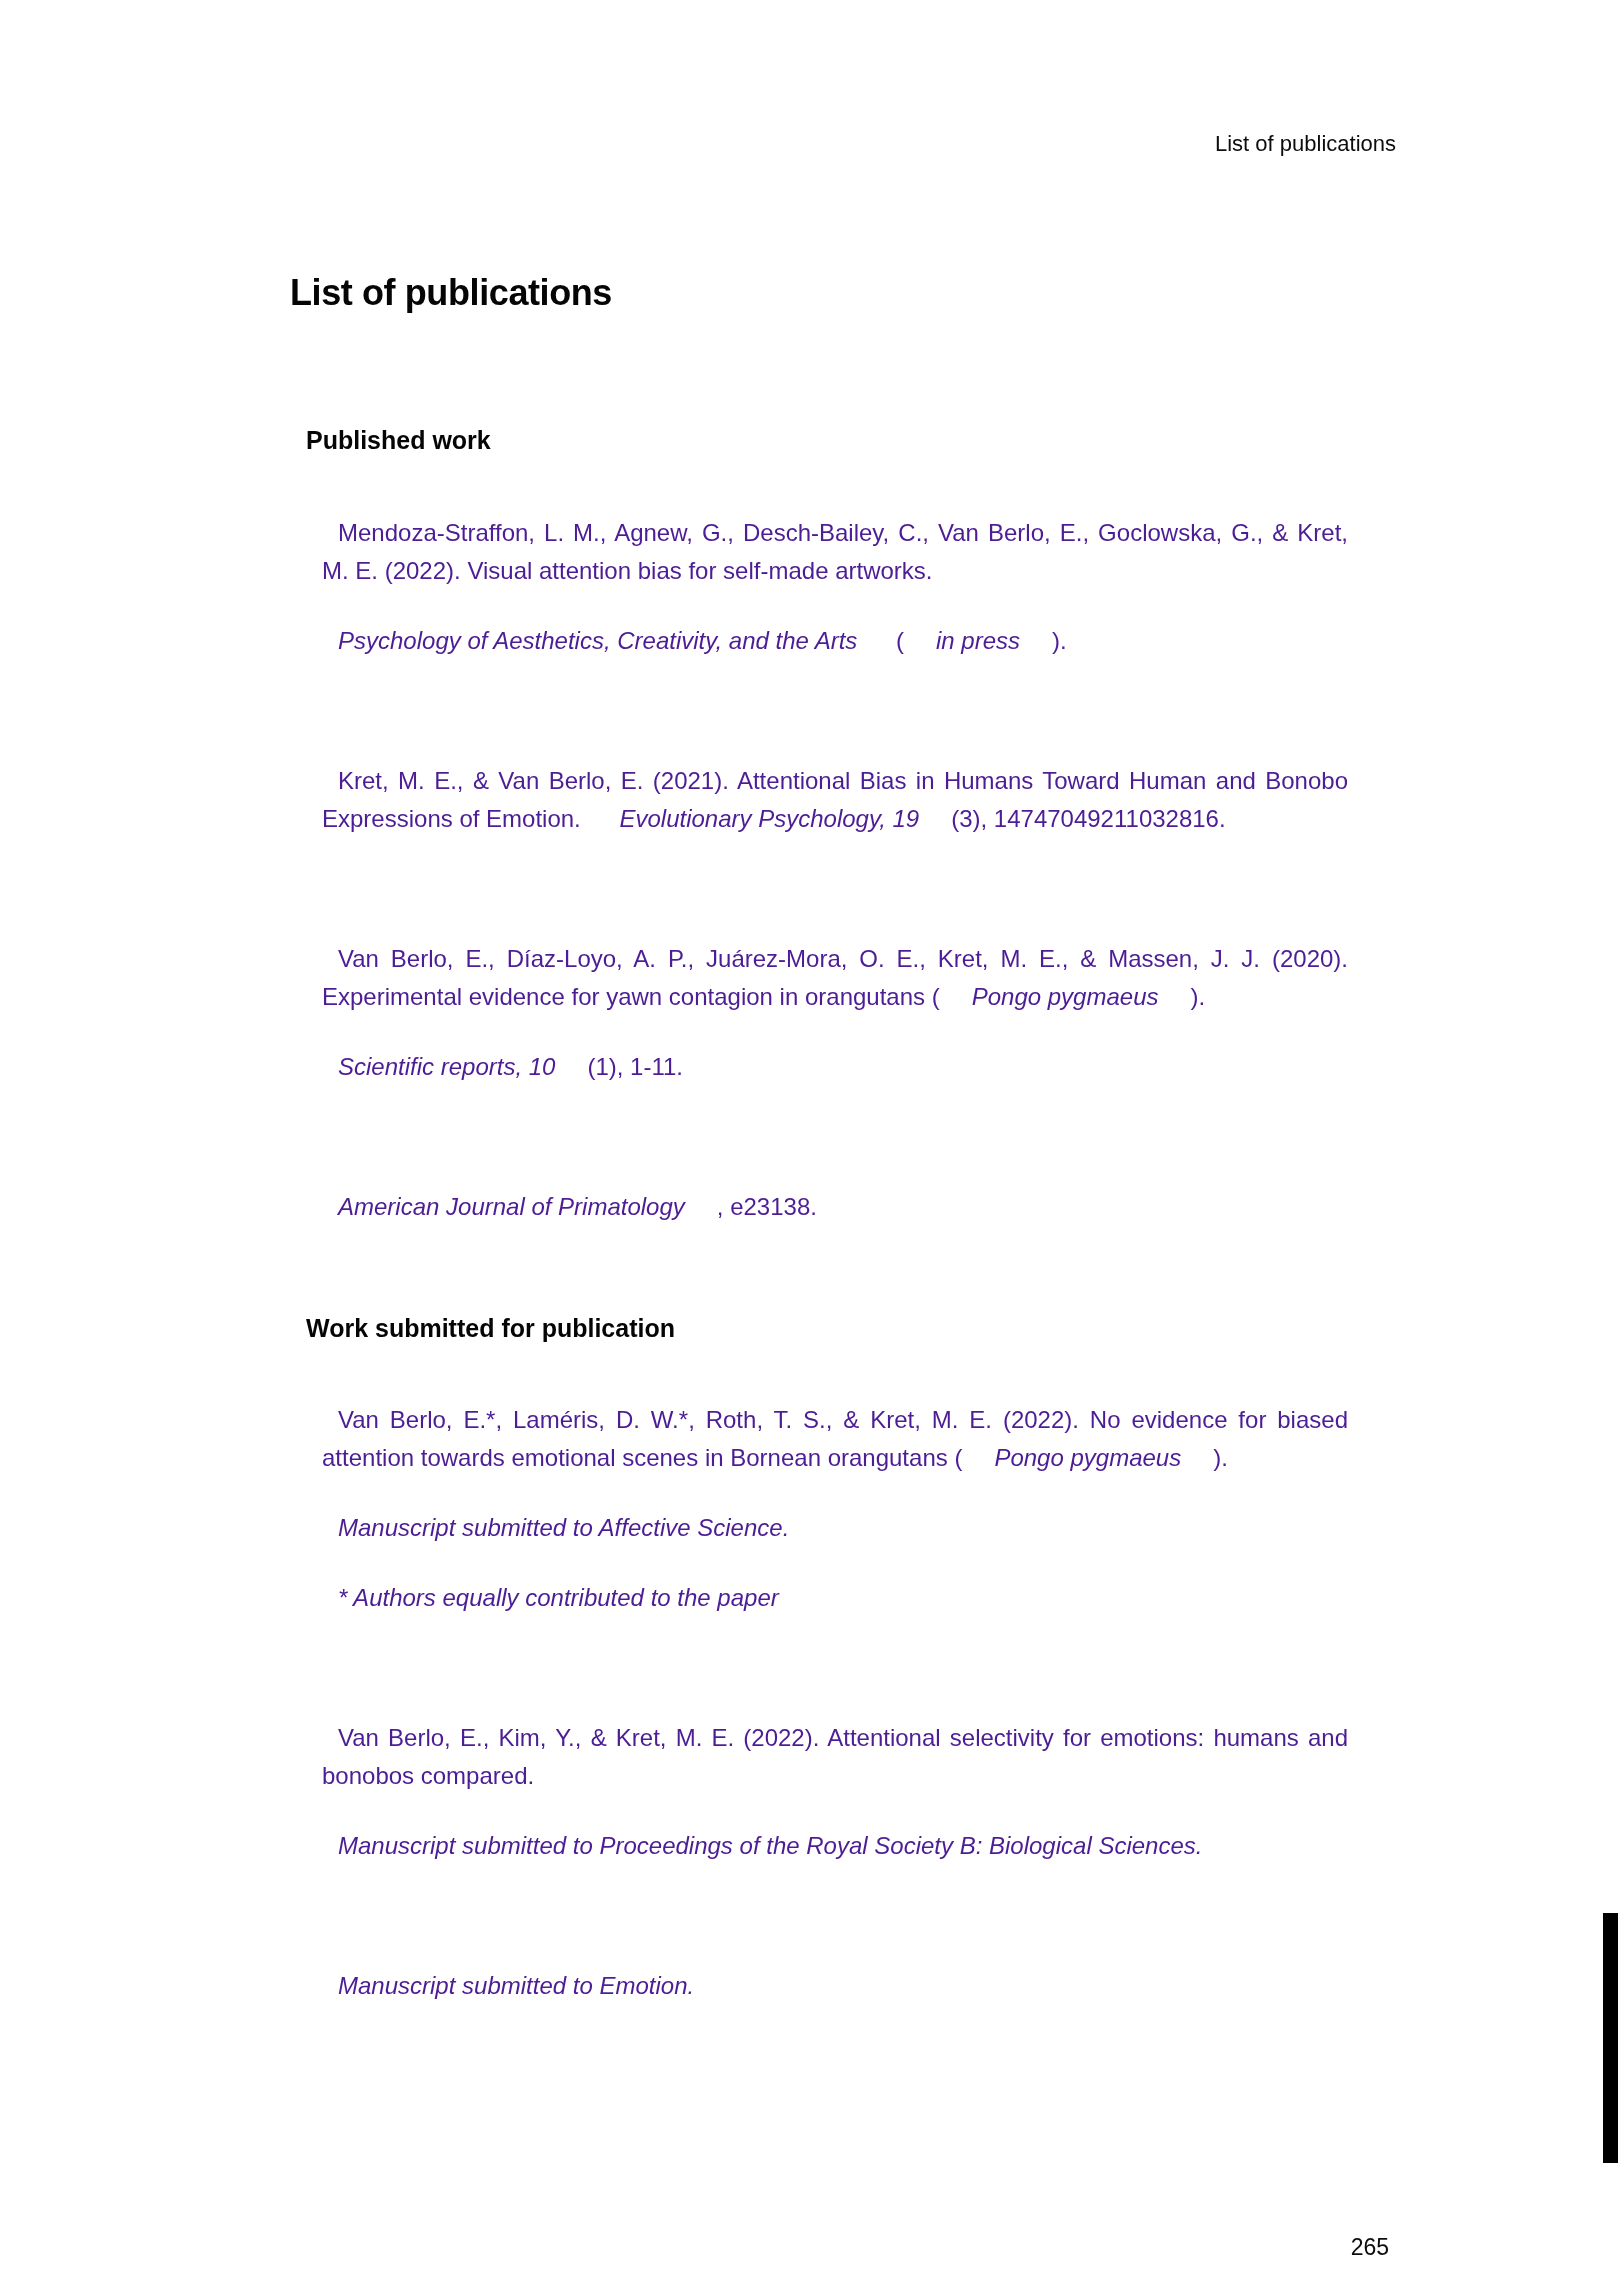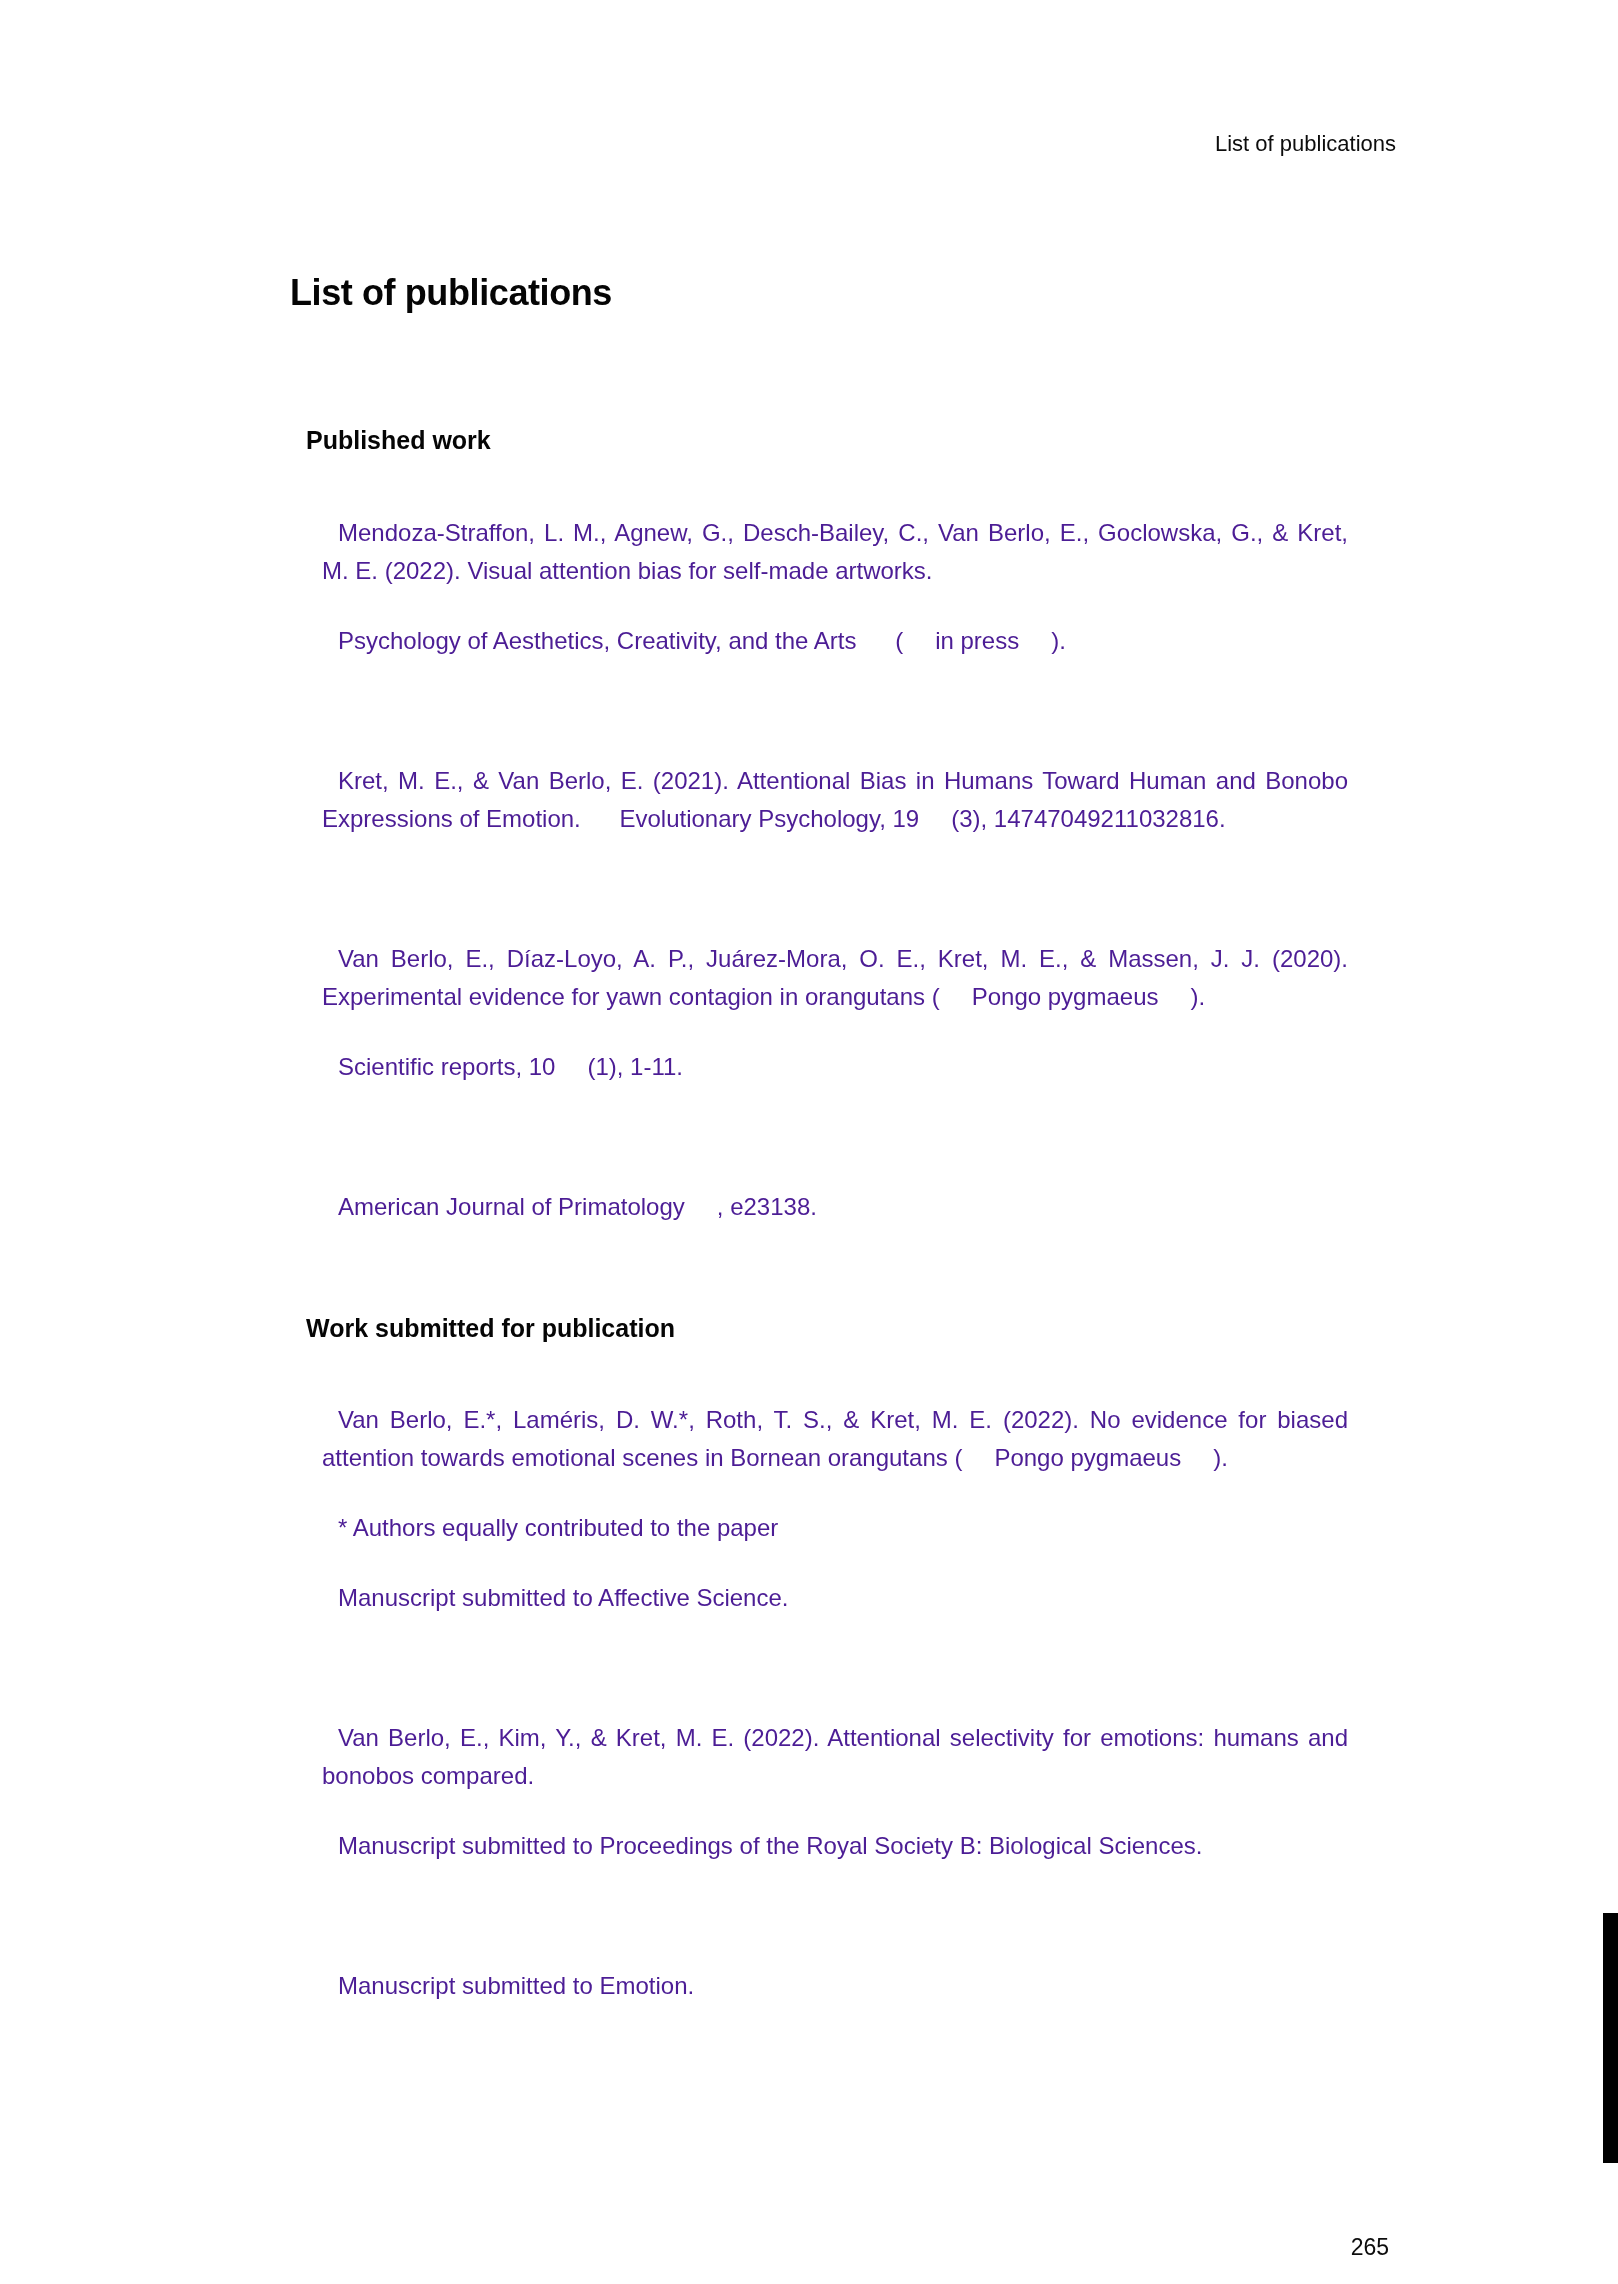--- a/index.html
+++ b/index.html
@@ -57,20 +57,21 @@
   .entry:last-child {
     margin-bottom: 0;
   }
   .entry-block {
     font-size: 24px;
     line-height: 38px;
     text-align: justify;
     color: #4c1d95;
   }
   .it {
+    font-style: italic;
   }
   .page-number {
     position: absolute;
     top: 2202px;
     right: 230px;
     font-size: 23px;
     color: #0d0d0d;
   }
   .chapter-tab {
     position: absolute;
@@ -103,22 +104,22 @@
         <div class="entry">
           <p class="entry-block"><span>Van Berlo, E., Díaz-Loyo, A. P., Juárez-Mora, O. E., Kret, M. E., &amp; Massen, J. J. (2020). Experimental evidence for yawn contagion in orangutans (</span><span class="it">Pongo pygmaeus</span><span>).</span></p>
           <p class="entry-block"><span class="it">Scientific reports, 10</span><span>(1), 1-11.</span></p>
         </div>
         <div class="entry">
           <p class="entry-block"><span class="it">American Journal of Primatology</span><span>, e23138.</span></p>
         </div>
         <h2 class="section-heading">Work submitted for publication</h2>
         <div class="entry">
           <p class="entry-block"><span>Van Berlo, E.*, Laméris, D. W.*, Roth, T. S., &amp; Kret, M. E. (2022). No evidence for biased attention towards emotional scenes in Bornean orangutans (</span><span class="it">Pongo pygmaeus</span><span>).</span></p>
+          <p class="entry-block"><span class="it">Manuscript submitted to Affective Science.</span></p>
           <p class="entry-block"><span class="it">* Authors equally contributed to the paper</span></p>
-          <p class="entry-block"><span class="it">Manuscript submitted to Affective Science.</span></p>
         </div>
         <div class="entry">
           <p class="entry-block"><span>Van Berlo, E., Kim, Y., &amp; Kret, M. E. (2022). Attentional selectivity for emotions: humans and bonobos compared.</span></p>
           <p class="entry-block"><span class="it">Manuscript submitted to Proceedings of the Royal Society B: Biological Sciences.</span></p>
         </div>
         <div class="entry">
           <p class="entry-block"><span class="it">Manuscript submitted to Emotion.</span></p>
         </div>
       </div>
   </div>

